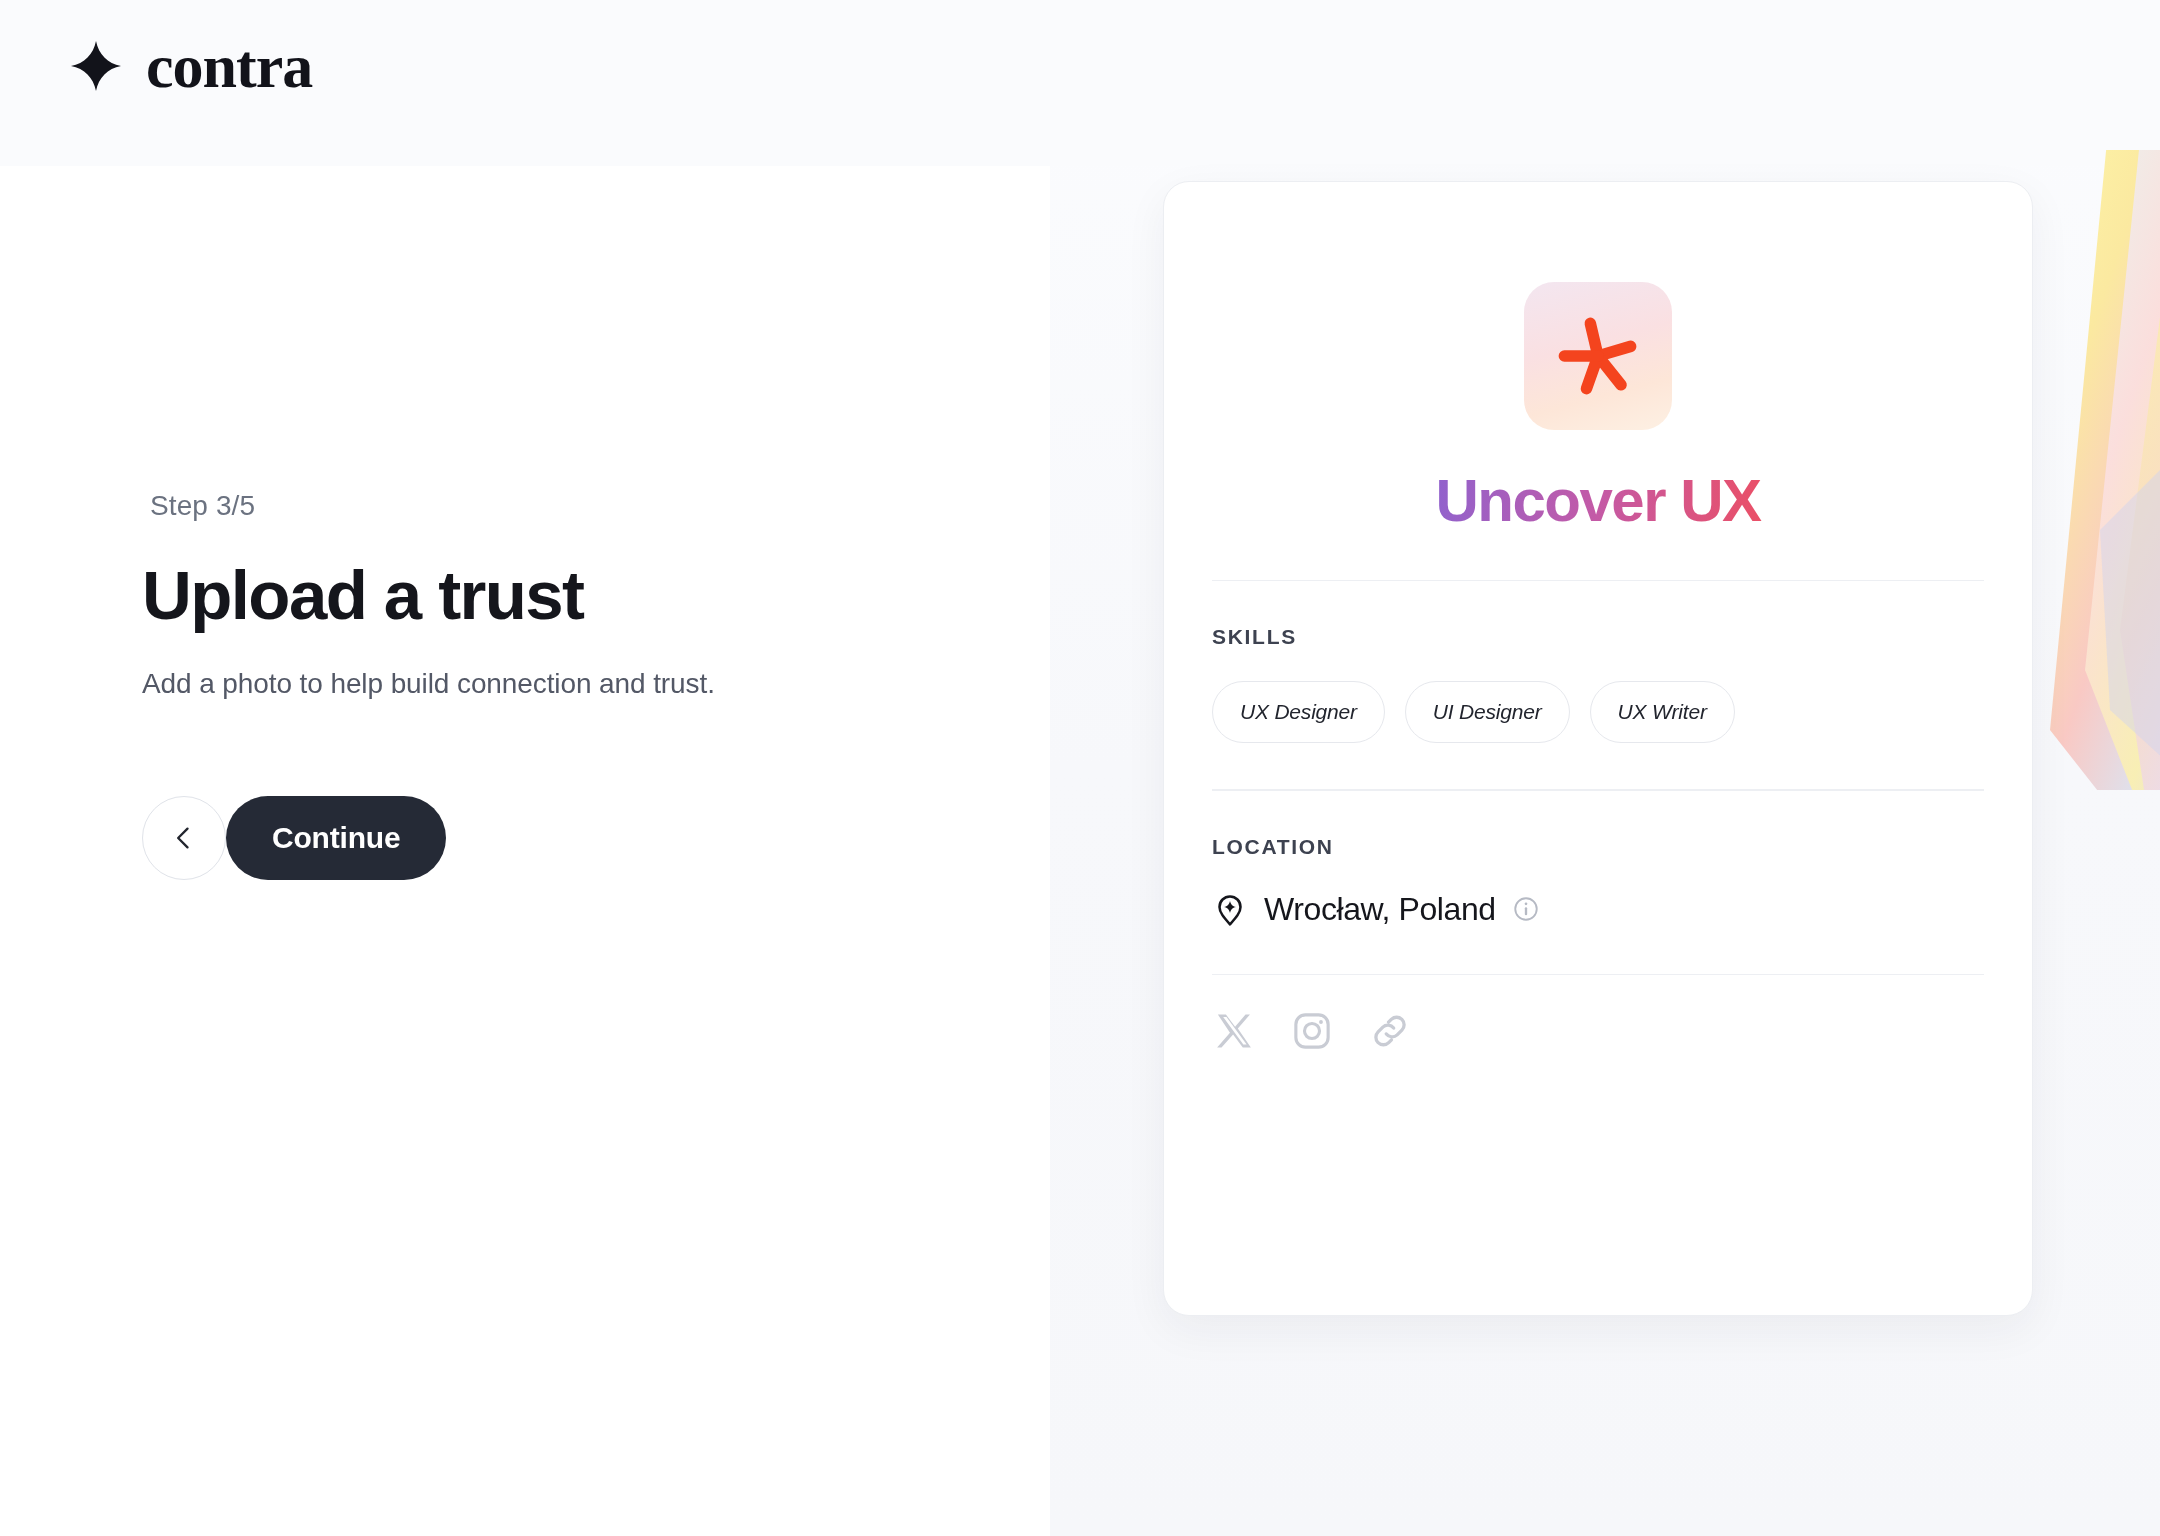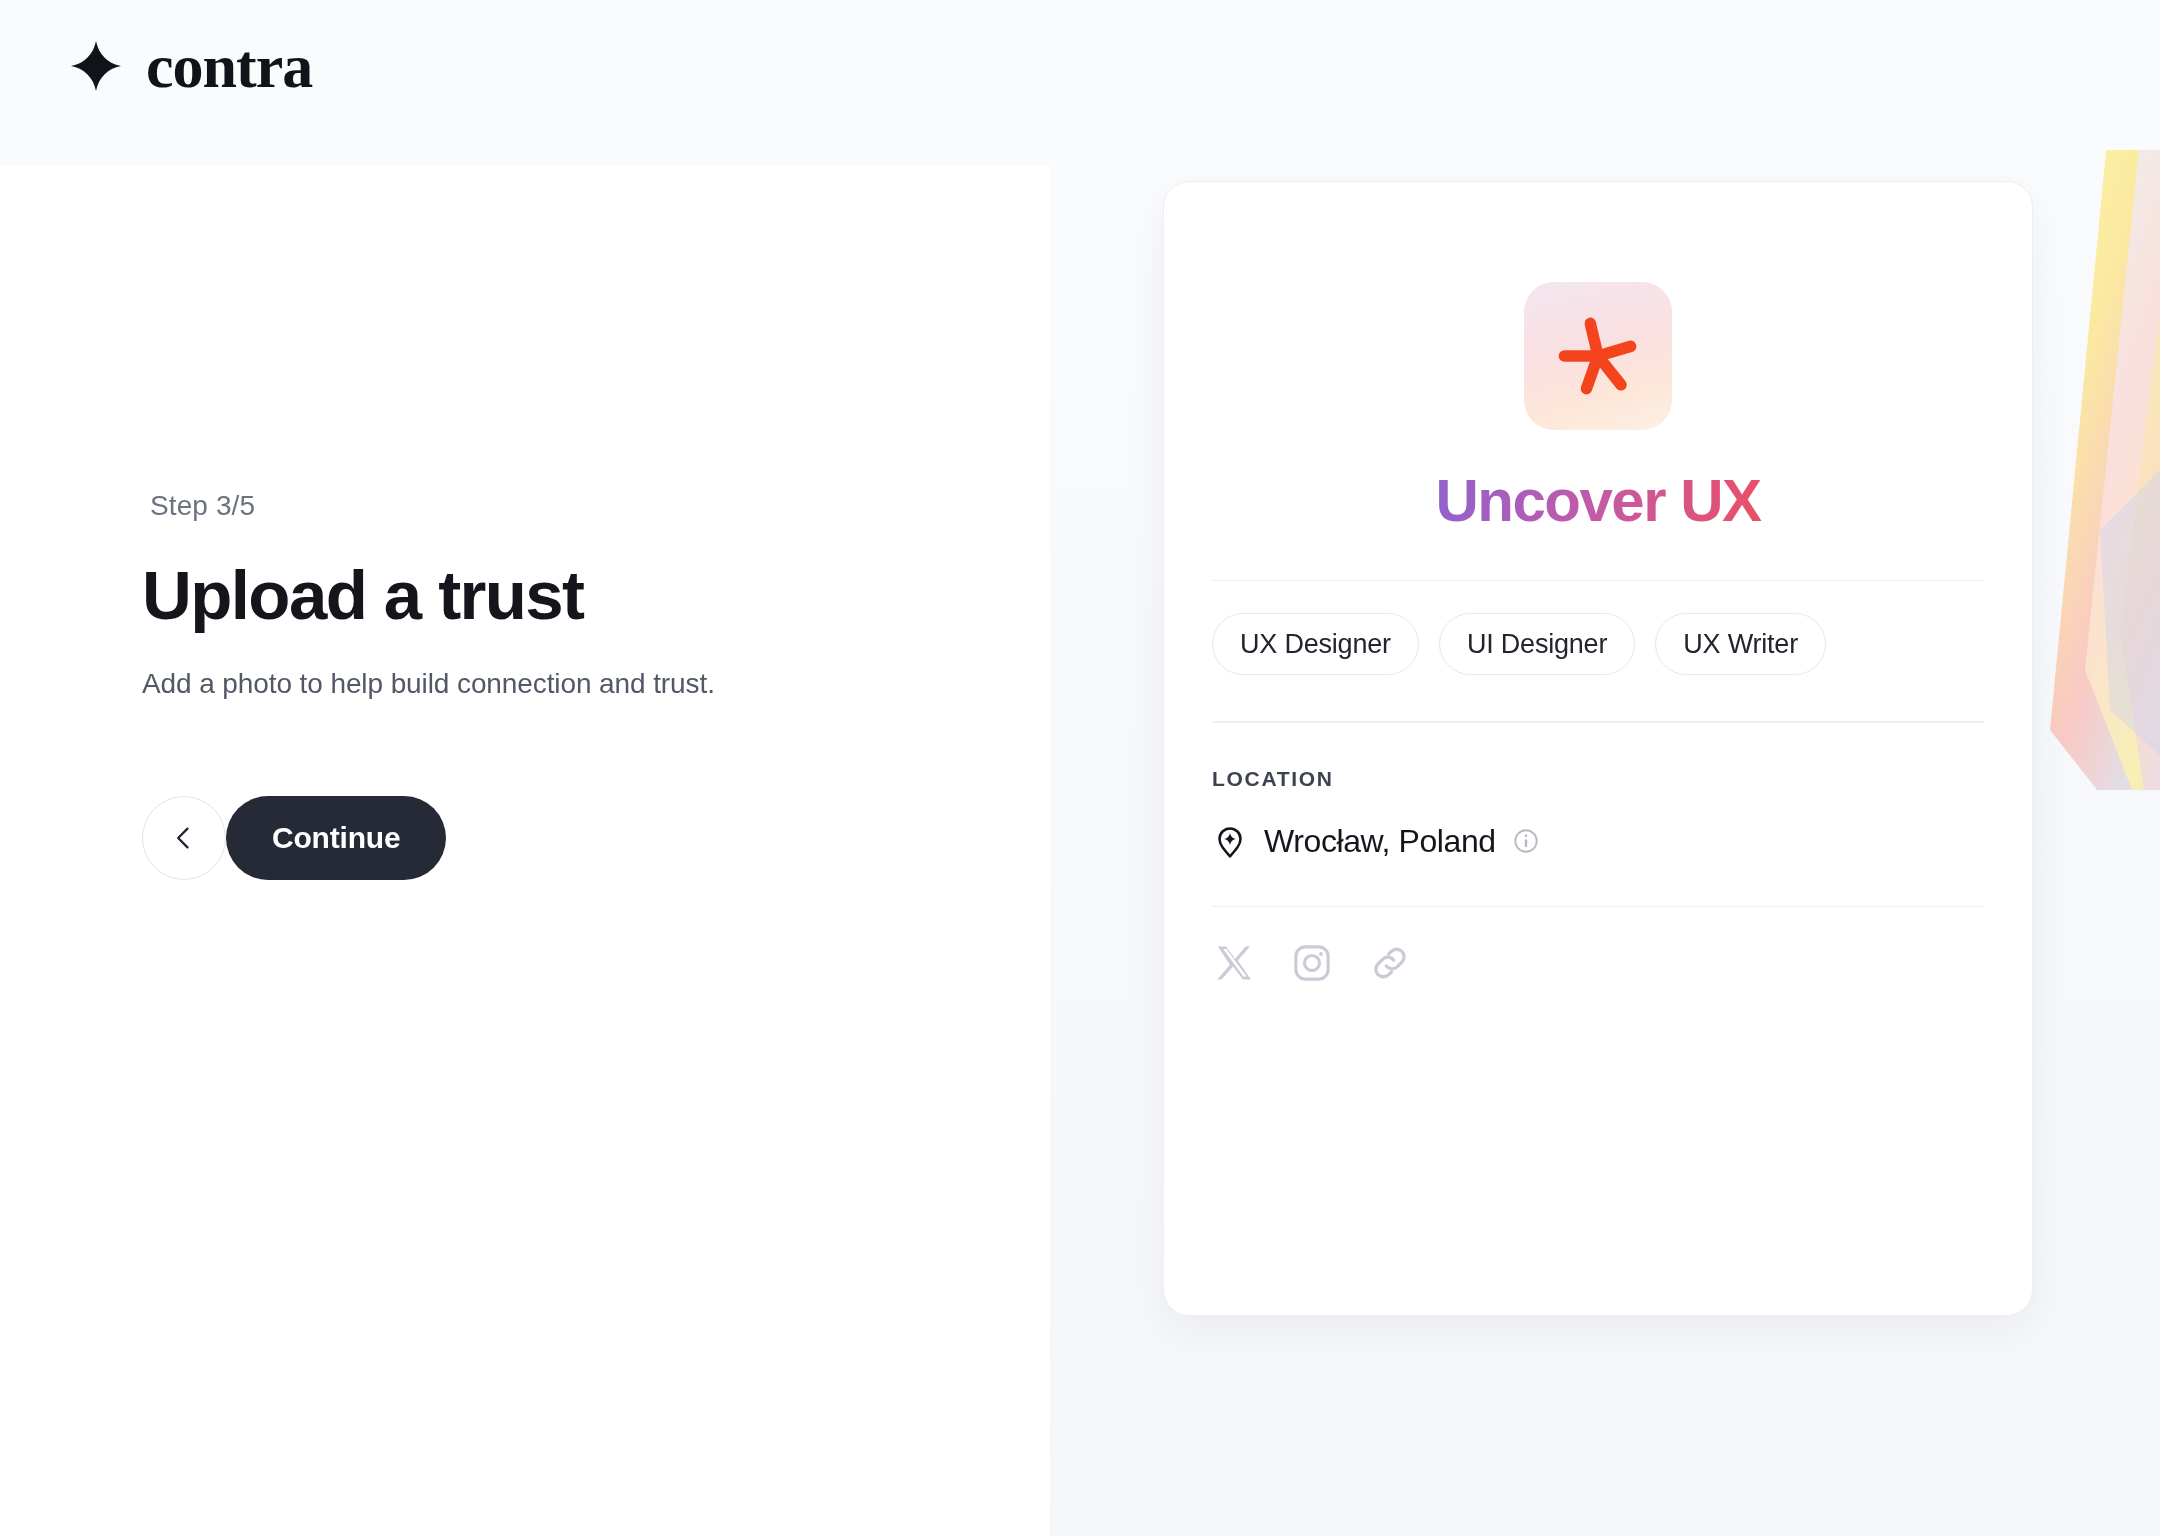--- a/index.html
+++ b/index.html
@@ -221,25 +221,26 @@
     margin-top: 32px;
   }
   .chip {
     height: 62px;
     padding: 0 27px;
     display: inline-flex;
     align-items: center;
     border: 1.5px solid #e6e8ed;
     border-radius: 999px;
     background: #ffffff;
-    font-size: 27px;
+    font-size: 21px;
     color: #22252e;
     letter-spacing: -0.2px;
     white-space: nowrap;
     cursor: pointer;
+    font-style: italic;
   }
 
   .location-row {
     display: flex;
     align-items: center;
     gap: 16px;
     margin-top: 32px;
   }
   .location-row .pin { width: 36px; height: 36px; flex: 0 0 auto; }
   .location-text {
@@ -341,20 +342,21 @@
           <line x1="50" y1="50" x2="38" y2="84"></line>
           <line x1="50" y1="50" x2="15" y2="50"></line>
         </g>
       </svg>
     </div>
 
     <div class="profile-name">Uncover UX</div>
 
     <div class="divider"></div>
 
+    <div class="section-label">SKILLS</div>
     <div class="chips">
       <span class="chip">UX Designer</span>
       <span class="chip">UI Designer</span>
       <span class="chip">UX Writer</span>
     </div>
 
     <div class="divider"></div>
 
     <div class="section-label">LOCATION</div>
     <div class="location-row">

